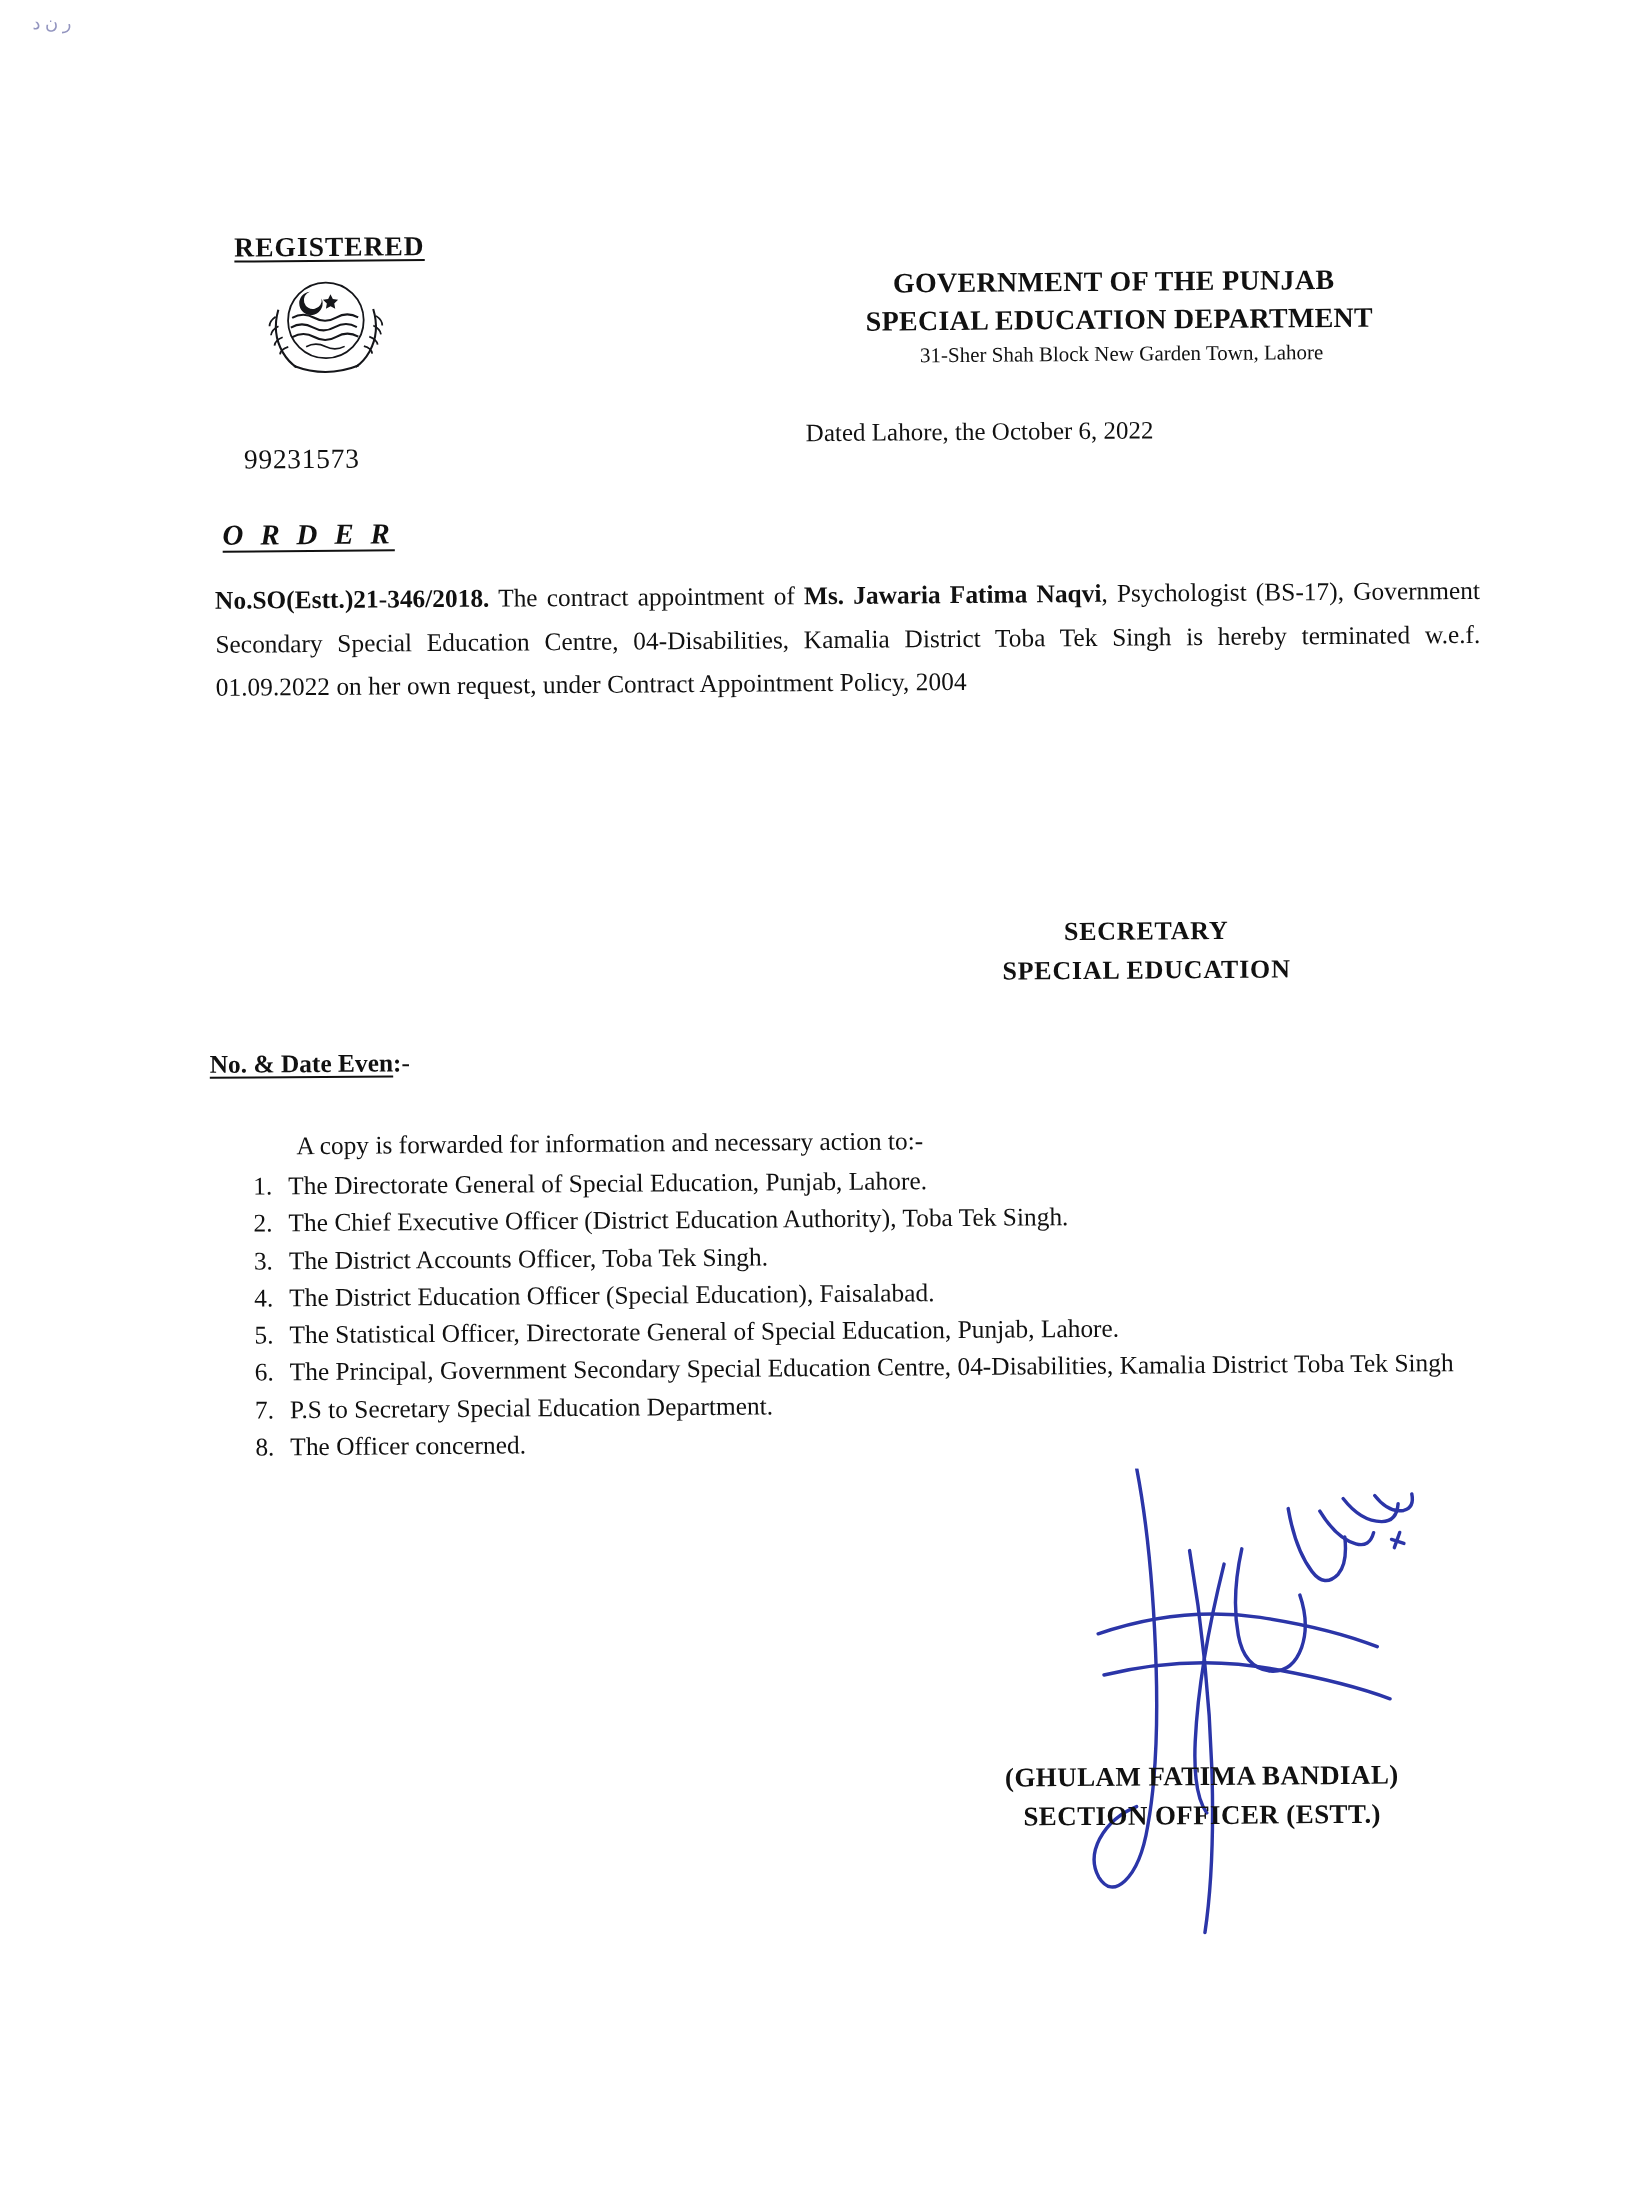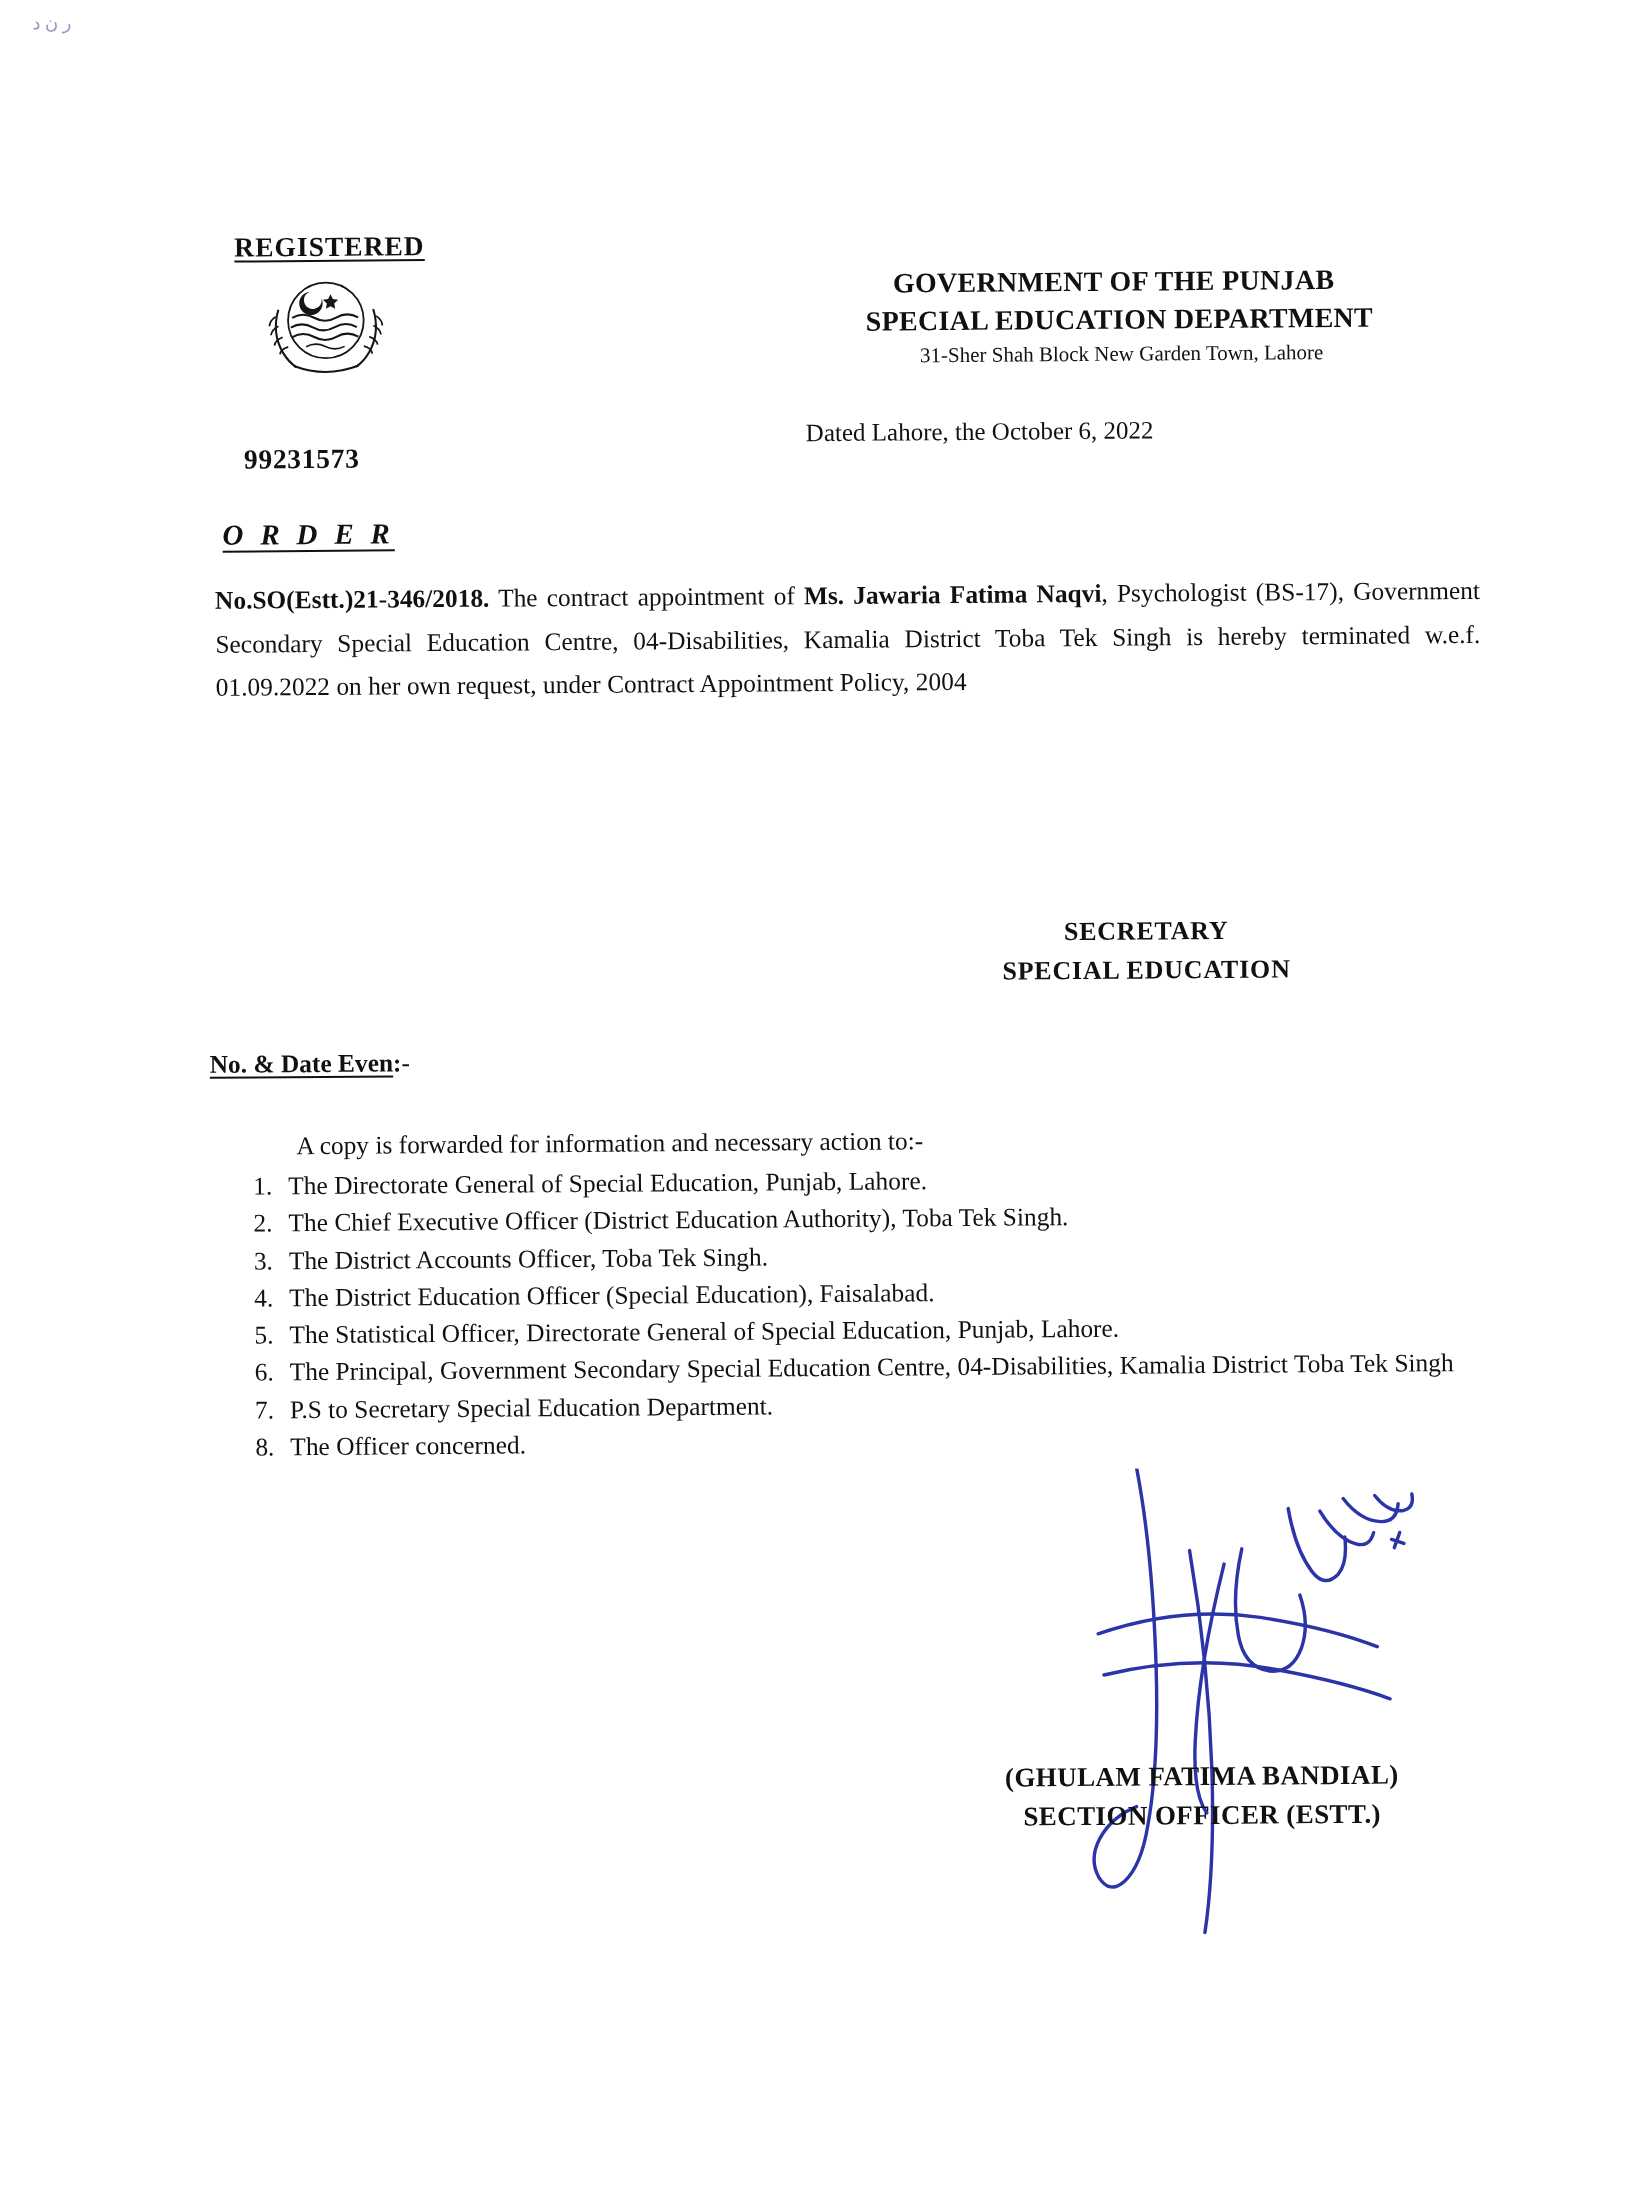--- a/index.html
+++ b/index.html
@@ -56,21 +56,21 @@
     left: 246px;
     top: 267px;
     width: 172px;
     height: 110px;
   }
 
   .diary-no {
     position: absolute;
     left: 249px;
     top: 439px;
-    font-weight: bold;
+    font-weight: normal;
     font-size: 27.5px;
     letter-spacing: 0.7px;
   }
 
   .gov-block {
     position: absolute;
     left: 742px;
     top: 268px;
     width: 756px;
     text-align: center;

